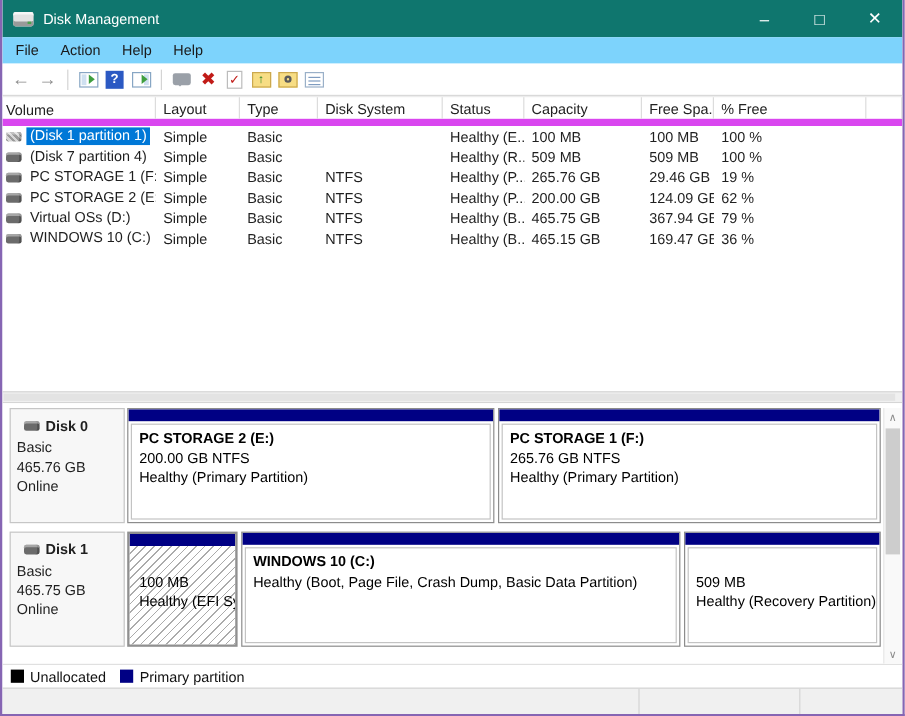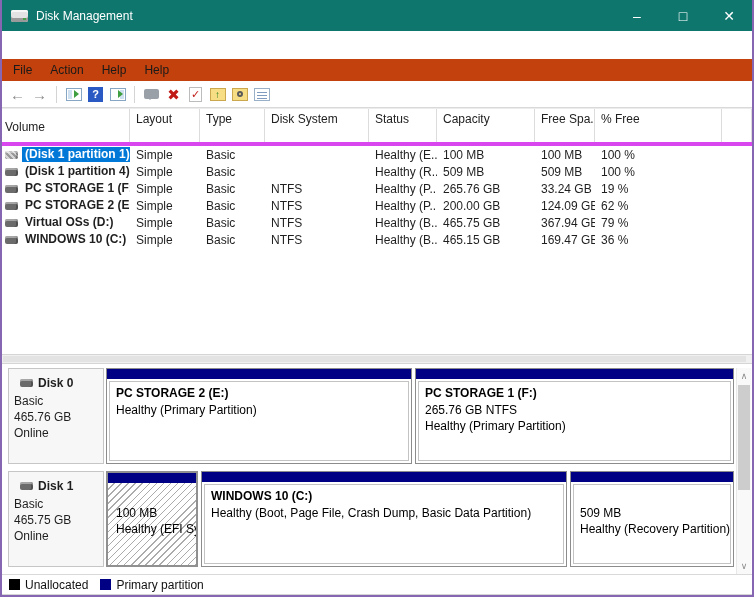--- a/index.html
+++ b/index.html
@@ -9,21 +9,21 @@
   
   .titlebar{height:31px;background:#0f766e;display:flex;align-items:center;flex:none;color:#fff;}
   .app-icon{width:17px;height:12px;margin:0 8px 0 9px;background:#e3e3e3;border-radius:2px;
             box-shadow:inset 0 -4px 0 #9a9a9a, inset 0 2px 0 #f7f7f7;position:relative;}
   .app-icon::after{content:"";position:absolute;right:2px;bottom:2px;width:3px;height:2px;background:#4aa34a;}
   .title{font-size:12px;}
   .controls{margin-left:auto;display:flex;height:100%;}
   .wbtn{width:46px;height:100%;display:flex;align-items:center;justify-content:center;
         font-size:14px;color:#fff;cursor:default;}
   
-  .menubar{height:22px;background:#c2410c;display:flex;align-items:center;padding-left:2px;flex:none;margin-top:28px;}
+  .menubar{height:22px;background:#7dd3fc;display:flex;align-items:center;padding-left:2px;flex:none;}
   .menu-item{font-size:12px;color:#1a1a1a;padding:3px 9px;}
   
   .toolbar{height:27px;background:#fff;border-bottom:1px solid #d9d9d9;display:flex;align-items:center;
            padding-left:6px;gap:3px;flex:none;}
   .tbi{width:19px;height:19px;display:flex;align-items:center;justify-content:center;position:relative;}
   .tbi-sep{width:1px;height:17px;background:#d4d4d4;margin:0 4px;}
   .ic-arrow{color:#8a8a8a;font-size:15px;font-weight:bold;line-height:1;}
   .ic-help{width:15px;height:15px;background:#2b59c3;color:#fff;font-size:11px;font-weight:bold;
            display:flex;align-items:center;justify-content:center;}
   .ic-win{width:16px;height:13px;border:1px solid #87a6c4;background:#fff;position:relative;}
@@ -37,32 +37,32 @@
   .ic-doc{width:13px;height:15px;border:1px solid #bcbcbc;background:#fff;color:#c11b17;
           font-size:11px;font-weight:bold;display:flex;align-items:center;justify-content:center;}
   .ic-folder{width:16px;height:13px;background:#f7dd84;border:1px solid #cba84e;display:flex;
              align-items:center;justify-content:center;font-size:10px;font-weight:bold;color:#1e7d1e;}
   .ic-folder .mag{width:6px;height:6px;border:2px solid #5a5a5a;border-radius:50%;display:block;}
   .ic-list{width:16px;height:13px;border:1px solid #9ab0c8;background:#fff;position:relative;}
   .ic-list::before{content:"";position:absolute;left:2px;right:2px;top:3px;height:1px;background:#7f9cc0;
                    box-shadow:0 3px 0 #7f9cc0,0 6px 0 #7f9cc0;}
   
   .listview{height:246px;background:#fff;flex:none;border-top:1px solid #ececec;font-size:12px;color:#1f1f1f;}
-  .lv-header{display:flex;height:37px;border-bottom:4px solid #d946ef;}
+  .lv-header{display:flex;height:24px;border-bottom:6px solid #d946ef;}
   .lv-hcell{border-right:1px solid #dcdcdc;padding:3px 0 0 6px;white-space:nowrap;overflow:hidden;color:#222;}
   .lv-row{display:flex;height:17px;align-items:center;}
   .lv-cell{padding-left:6px;white-space:nowrap;overflow:hidden;}
   .c0{width:128px;flex:none;display:flex;align-items:center;padding-left:3px;}
   .c1{width:70px;flex:none;} .c2{width:65px;flex:none;} .c3{width:104px;flex:none;}
   .c4{width:68px;flex:none;} .c5{width:98px;flex:none;} .c6{width:60px;flex:none;}
   .c7{width:127px;flex:none;} .c8{flex:1;}
   .drive-ico{width:13px;height:8px;flex:none;margin-right:4px;background:#6b6b6b;border-radius:2px;
              box-shadow:inset 0 2px 0 rgba(255,255,255,.4), inset -2px 0 0 rgba(0,0,0,.25);}
   .drive-ico.sel{background:repeating-linear-gradient(45deg,#9a9a9a 0 2px,#d6d6d6 2px 4px);}
-  .vol-label{padding:0 3px;line-height:15px;font-weight:bold;}
+  .vol-label{padding:0 3px;line-height:15px;}
   .vol-label.sel{background:#0078d7;color:#fff;}
   
   .hscroll{height:10px;flex:none;background:#f0f0f0;border:1px solid #d5d5d5;border-left:none;border-right:none;position:relative;}
   .hthumb{position:absolute;left:1px;top:1px;bottom:1px;width:99%;background:#e3e3e3;}
   
   .diskarea{flex:1;background:#fff;position:relative;padding:4px 18px 0 6px;}
   .disk-row{display:flex;height:96px;margin-bottom:7px;justify-content:flex-end;}
   .disk-info{width:96px;flex:none;background:#f7f7f7;border:1px solid #c6c6c6;padding:7px 2px 0 5px;font-size:12px;color:#1f1f1f;}
   .disk-info .dname{display:flex;align-items:center;font-weight:bold;padding-left:6px;margin-bottom:3px;}
   .disk-info .dname .drive-ico{margin-right:5px;}
@@ -177,42 +177,42 @@
           <div class="lv-cell c3"></div>
           <div class="lv-cell c4">Healthy (E...</div>
           <div class="lv-cell c5">100 MB</div>
           <div class="lv-cell c6">100 MB</div>
           <div class="lv-cell c7">100 %</div>
           <div class="lv-cell c8"></div>
         </div>
         <div class="lv-row">
           <div class="lv-cell c0">
             <span class="drive-ico"></span>
-            <span class="vol-label">(Disk 1 partition 4)</span>
+            <span class="vol-label">(Disk 7 partition 4)</span>
           </div>
           <div class="lv-cell c1">Simple</div>
           <div class="lv-cell c2">Basic</div>
           <div class="lv-cell c3"></div>
           <div class="lv-cell c4">Healthy (R...</div>
           <div class="lv-cell c5">509 MB</div>
           <div class="lv-cell c6">509 MB</div>
           <div class="lv-cell c7">100 %</div>
           <div class="lv-cell c8"></div>
         </div>
         <div class="lv-row">
           <div class="lv-cell c0">
             <span class="drive-ico"></span>
             <span class="vol-label">PC STORAGE 1 (F:)</span>
           </div>
           <div class="lv-cell c1">Simple</div>
           <div class="lv-cell c2">Basic</div>
           <div class="lv-cell c3">NTFS</div>
           <div class="lv-cell c4">Healthy (P...</div>
           <div class="lv-cell c5">265.76 GB</div>
-          <div class="lv-cell c6">33.24 GB</div>
+          <div class="lv-cell c6">29.46 GB</div>
           <div class="lv-cell c7">19 %</div>
           <div class="lv-cell c8"></div>
         </div>
         <div class="lv-row">
           <div class="lv-cell c0">
             <span class="drive-ico"></span>
             <span class="vol-label">PC STORAGE 2 (E:)</span>
           </div>
           <div class="lv-cell c1">Simple</div>
           <div class="lv-cell c2">Basic</div>
@@ -268,20 +268,21 @@
             </div>
             <div class="dline">Basic</div>
             <div class="dline">465.76 GB</div>
             <div class="dline">Online</div>
           </div>
           <div class="partitions">
             <div class="part" style="width: 306px;">
               <div class="part-bar"></div>
               <div class="part-body">
                 <div class="pl1">PC STORAGE 2  (E:)</div>
+                <div class="pl2">200.00 GB NTFS</div>
                 <div class="pl3">Healthy (Primary Partition)</div>
               </div>
             </div>
             <div class="part" style="width: 316px; flex: 1 1 0%;">
               <div class="part-bar"></div>
               <div class="part-body">
                 <div class="pl1">PC STORAGE 1  (F:)</div>
                 <div class="pl2">265.76 GB NTFS</div>
                 <div class="pl3">Healthy (Primary Partition)</div>
               </div>

